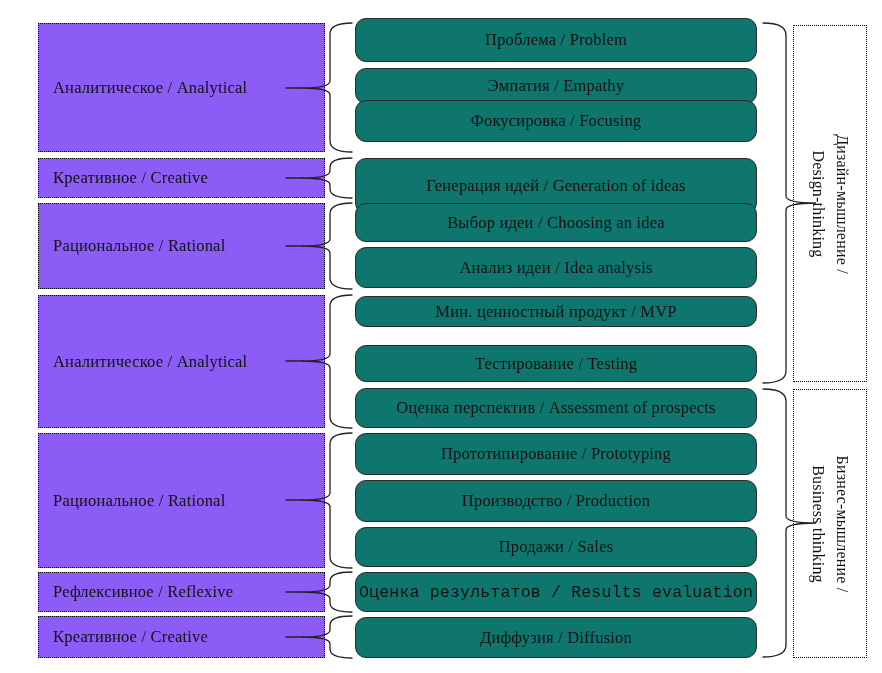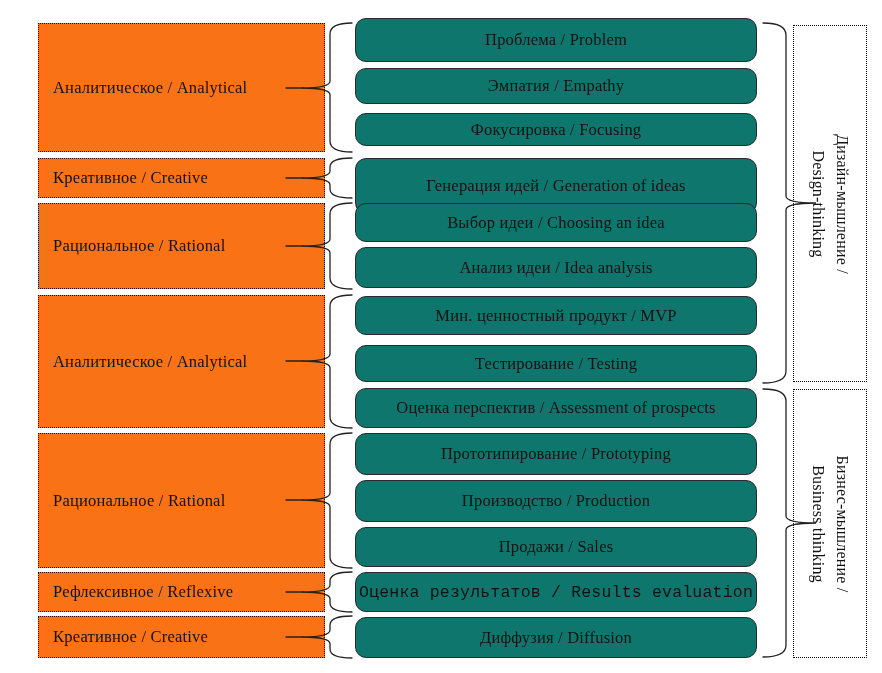--- a/index.html
+++ b/index.html
@@ -18,21 +18,21 @@
   }
   
   .left-box {
     position: absolute;
     left: 38px;
     width: 287px;
     border: 1px dotted #000000;
     box-sizing: border-box;
     display: flex;
     align-items: center;
-    background: #f97316;
+    background: #8b5cf6;
   }
   .left-box .lbl {
     padding-left: 14px;
     font-size: 16.5px;
     letter-spacing: 0.2px;
     white-space: nowrap;
   }
   
   .stage-box {
     position: absolute;
@@ -112,33 +112,33 @@
   <div class="left-box" style="top:616px;height:42px;">
     <span class="lbl">Креативное / Creative</span>
   </div>
 
   <div class="stage-box" style="top:18px;height:44px;">
     <span class="lbl">Проблема / Problem</span>
   </div>
   <div class="stage-box" style="top:68px;height:36px;">
     <span class="lbl">Эмпатия / Empathy</span>
   </div>
-  <div class="stage-box" style="top:113px;height:33px;">
+  <div class="stage-box" style="top:100px;height:42px;">
     <span class="lbl">Фокусировка / Focusing</span>
   </div>
   <div class="stage-box" style="top:158px;height:56px;">
     <span class="lbl">Генерация идей / Generation of ideas</span>
   </div>
   <div class="stage-box" style="top:203px;height:39px;">
     <span class="lbl">Выбор идеи / Choosing an idea</span>
   </div>
   <div class="stage-box" style="top:247px;height:41px;">
     <span class="lbl">Анализ идеи / Idea analysis</span>
   </div>
-  <div class="stage-box" style="top:296px;height:39px;">
+  <div class="stage-box" style="top:296px;height:31px;">
     <span class="lbl">Мин. ценностный продукт / MVP</span>
   </div>
   <div class="stage-box" style="top:345px;height:37px;">
     <span class="lbl">Тестирование / Testing</span>
   </div>
   <div class="stage-box" style="top:388px;height:40px;">
     <span class="lbl">Оценка перспектив / Assessment of prospects</span>
   </div>
   <div class="stage-box" style="top:433px;height:42px;">
     <span class="lbl">Прототипирование / Prototyping</span>

